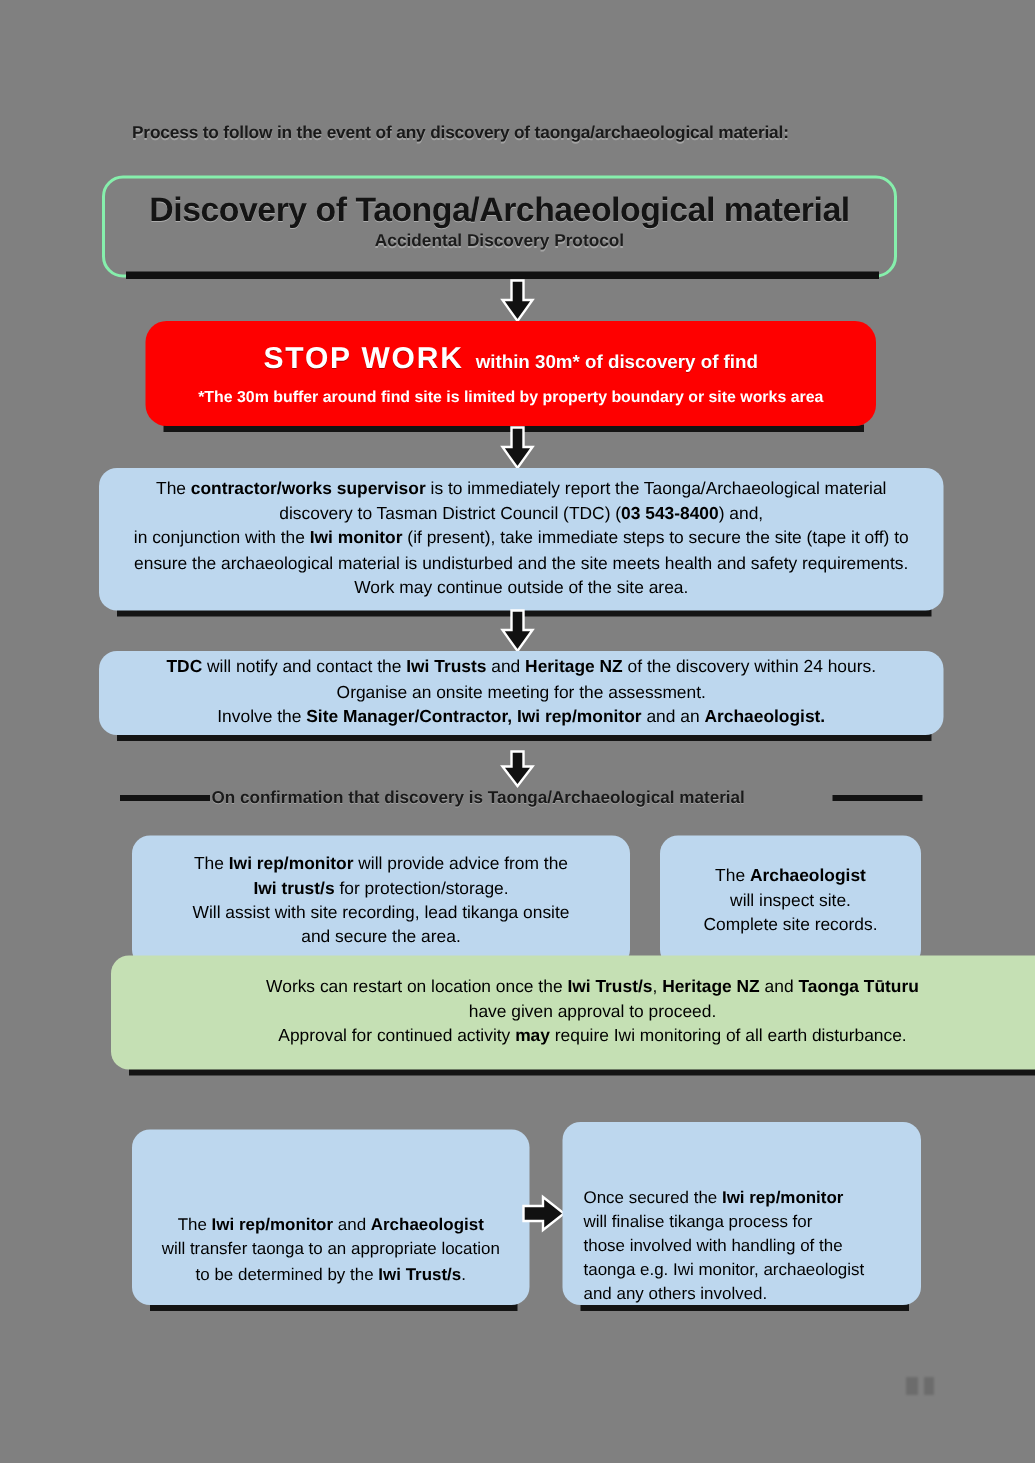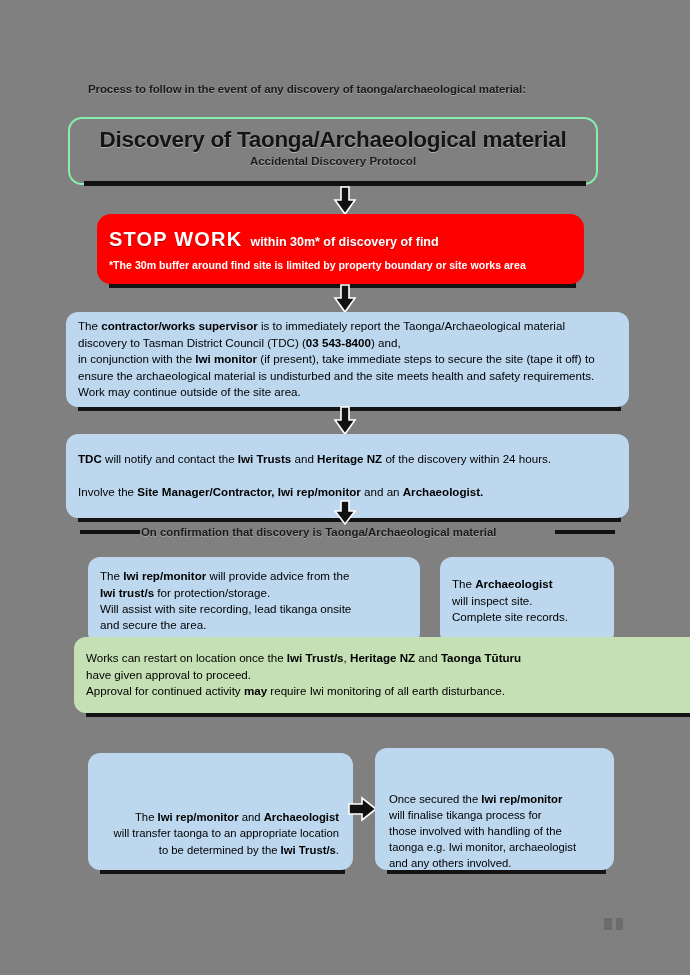--- a/index.html
+++ b/index.html
@@ -71,20 +71,21 @@
     text-shadow: 0 1px 0 rgba(255,255,255,0.3);
   }
 
   
   .box {
     position: absolute;
     border-radius: 12px;
     display: flex;
     align-items: center;
     justify-content: center;
+    text-align: center;
     line-height: 1.42;
   }
   .box .inner { width: 100%; padding: 0 12px; }
   .shadowed::after {
     content: "";
     position: absolute;
     left: 12px;
     right: 8px;
     bottom: -4px;
     height: 5px;
@@ -114,26 +115,26 @@
   .stop-note {
     margin-top: 5px;
     font-size: 10.6px;
     font-weight: bold;
   }
 
   .box-blue  { background: #bdd7ee; }
   .box-green { background: #c5e0b4; }
 
   .b1 { left: 66px;  top: 312px; width: 563px; height: 95px;  font-size: 11.6px; }
-  .b2 { left: 66px;  top: 434px; width: 563px; height: 84px;  font-size: 11.6px; }
+  .b2 { left: 66px;  top: 434px; width: 563px; height: 56px;  font-size: 11.6px; }
   .b3 { left: 88px;  top: 557px; width: 332px; height: 88px;  font-size: 11.6px; }
   .b4 { left: 440px; top: 557px; width: 174px; height: 88px;  font-size: 11.6px; }
   .b5 { left: 74px;  top: 637px; width: 642px; height: 76px;  font-size: 11.6px; }
   .b6 { left: 88px;  top: 753px; width: 265px; height: 117px; font-size: 11.3px;
-        justify-content: flex-start; text-align: right; }
+        justify-content: flex-start; text-align: center; }
   .b7 { left: 375px; top: 748px; width: 239px; height: 122px; font-size: 11.3px;
         justify-content: flex-start; text-align: left; }
   .b6 .inner, .b7 .inner { padding: 0 14px; margin-top: 44px; }
 
   b, strong { font-weight: bold; }
 
   
   .divider {
     position: absolute;
     left: 80px;
@@ -222,21 +223,21 @@
 
   <div class="arrow" style="left:330px; top:406px;">
     <svg width="30" height="30" viewBox="0 0 30 30">
       <path d="M11 1 L19 1 L19 14 L25 14 L15 28 L5 14 L11 14 Z" fill="#111" stroke="#fff" stroke-width="1.6"></path>
     </svg>
   </div>
 
   <div class="box box-blue shadowed b2">
     <div class="inner">
       <b>TDC</b><span> will notify and contact the </span><b>Iwi Trusts</b><span> and </span><b>Heritage NZ</b><span> of the discovery within 24 hours.</span><br>
-      <br>
+      <span>Organise an onsite meeting for the assessment.</span><br>
       <span>Involve the </span><b>Site Manager/Contractor, Iwi rep/monitor</b><span> and an </span><b>Archaeologist.</b>
     </div>
   </div>
 
   <div class="arrow" style="left:330px; top:500px;">
     <svg width="30" height="26" viewBox="0 0 30 26">
       <path d="M11 1 L19 1 L19 11 L25 11 L15 24 L5 11 L11 11 Z" fill="#111" stroke="#fff" stroke-width="1.6"></path>
     </svg>
   </div>
 

